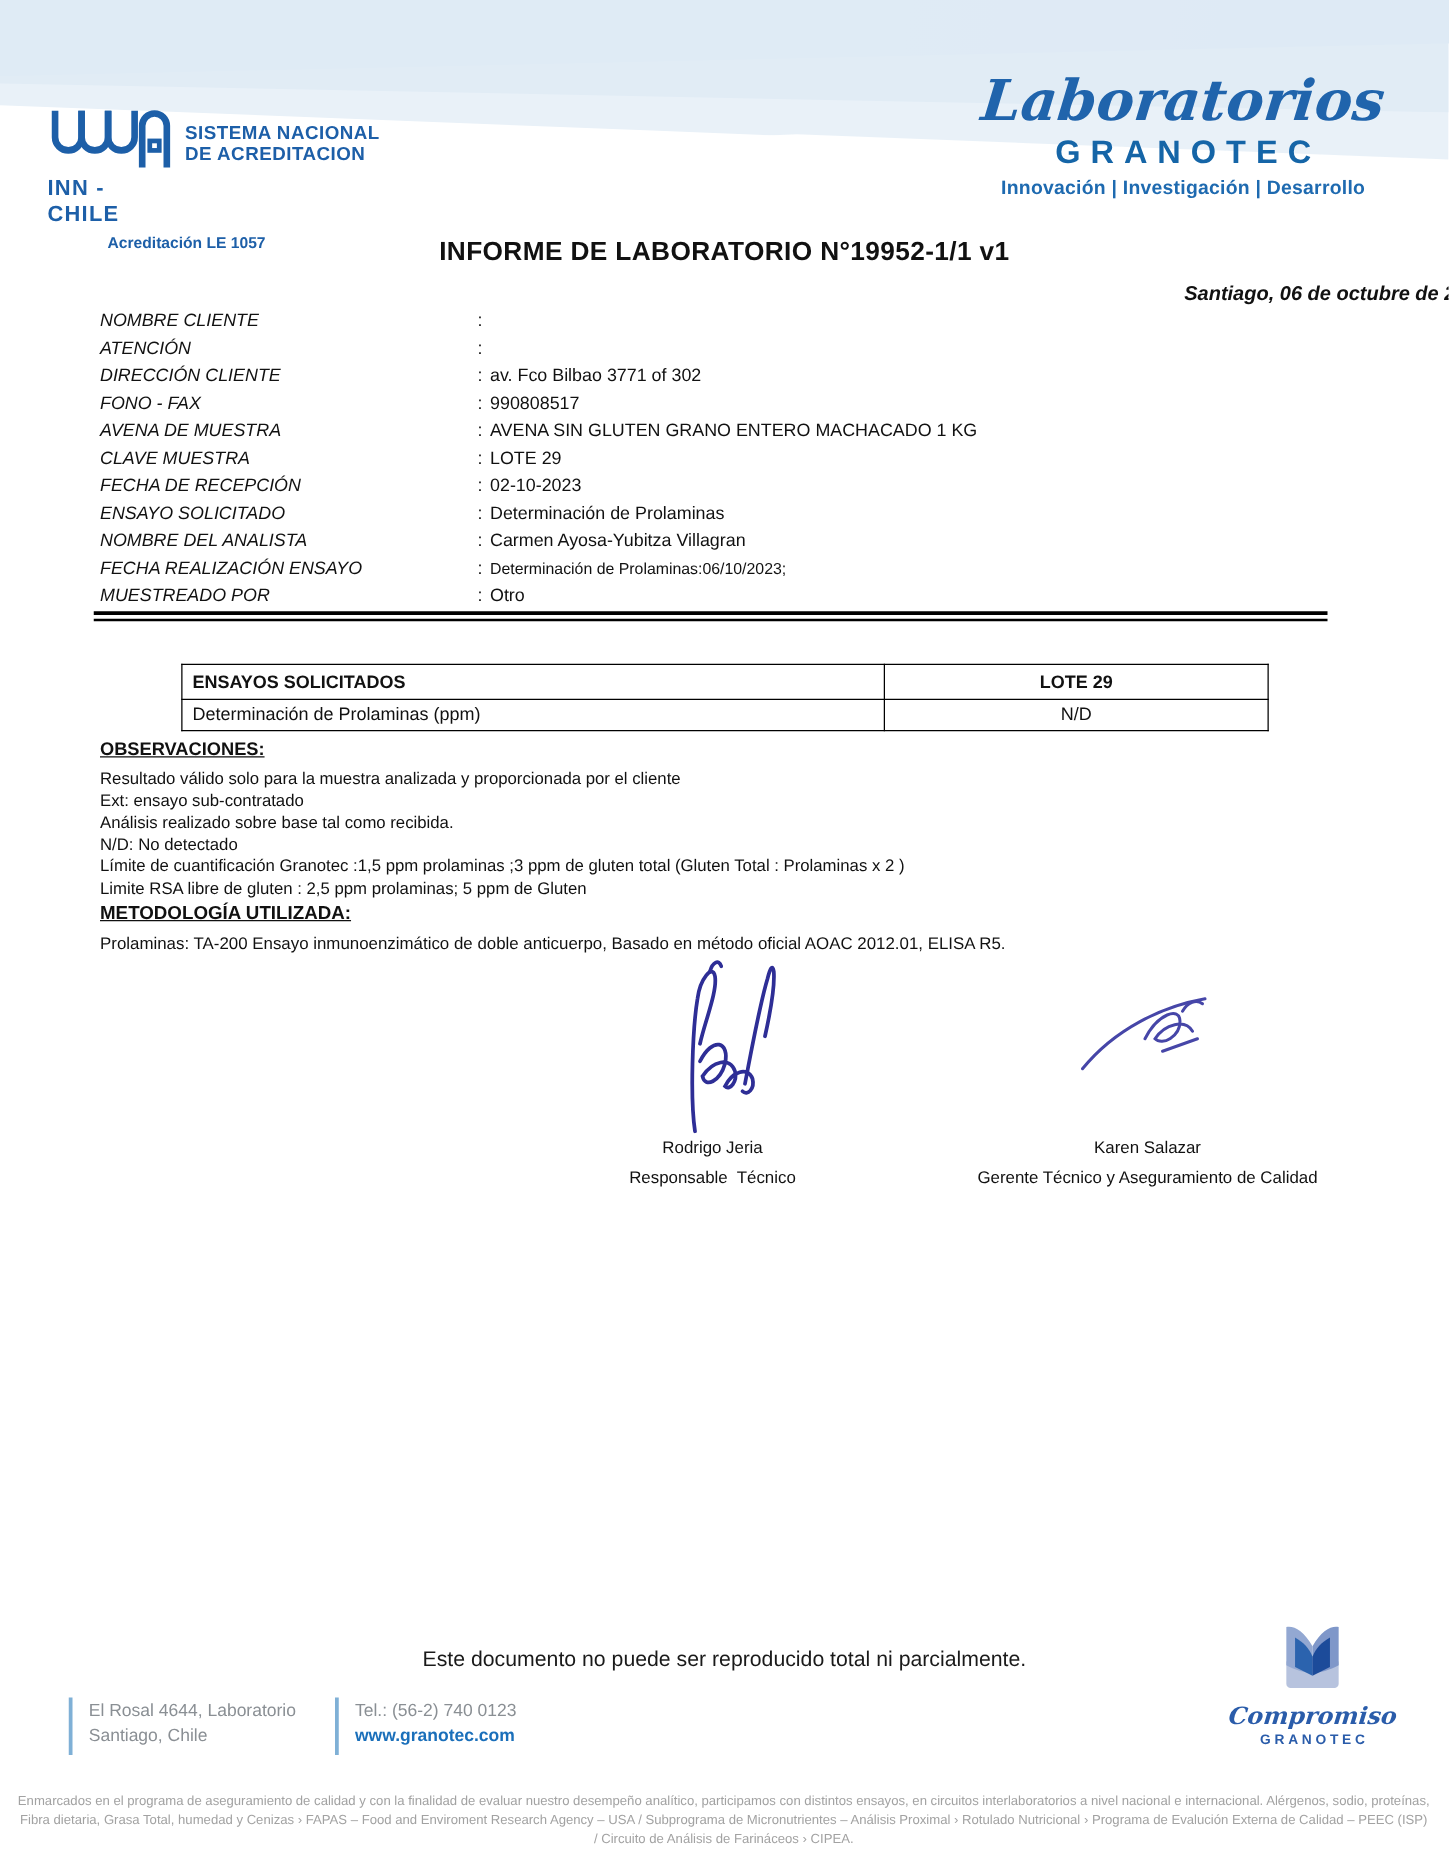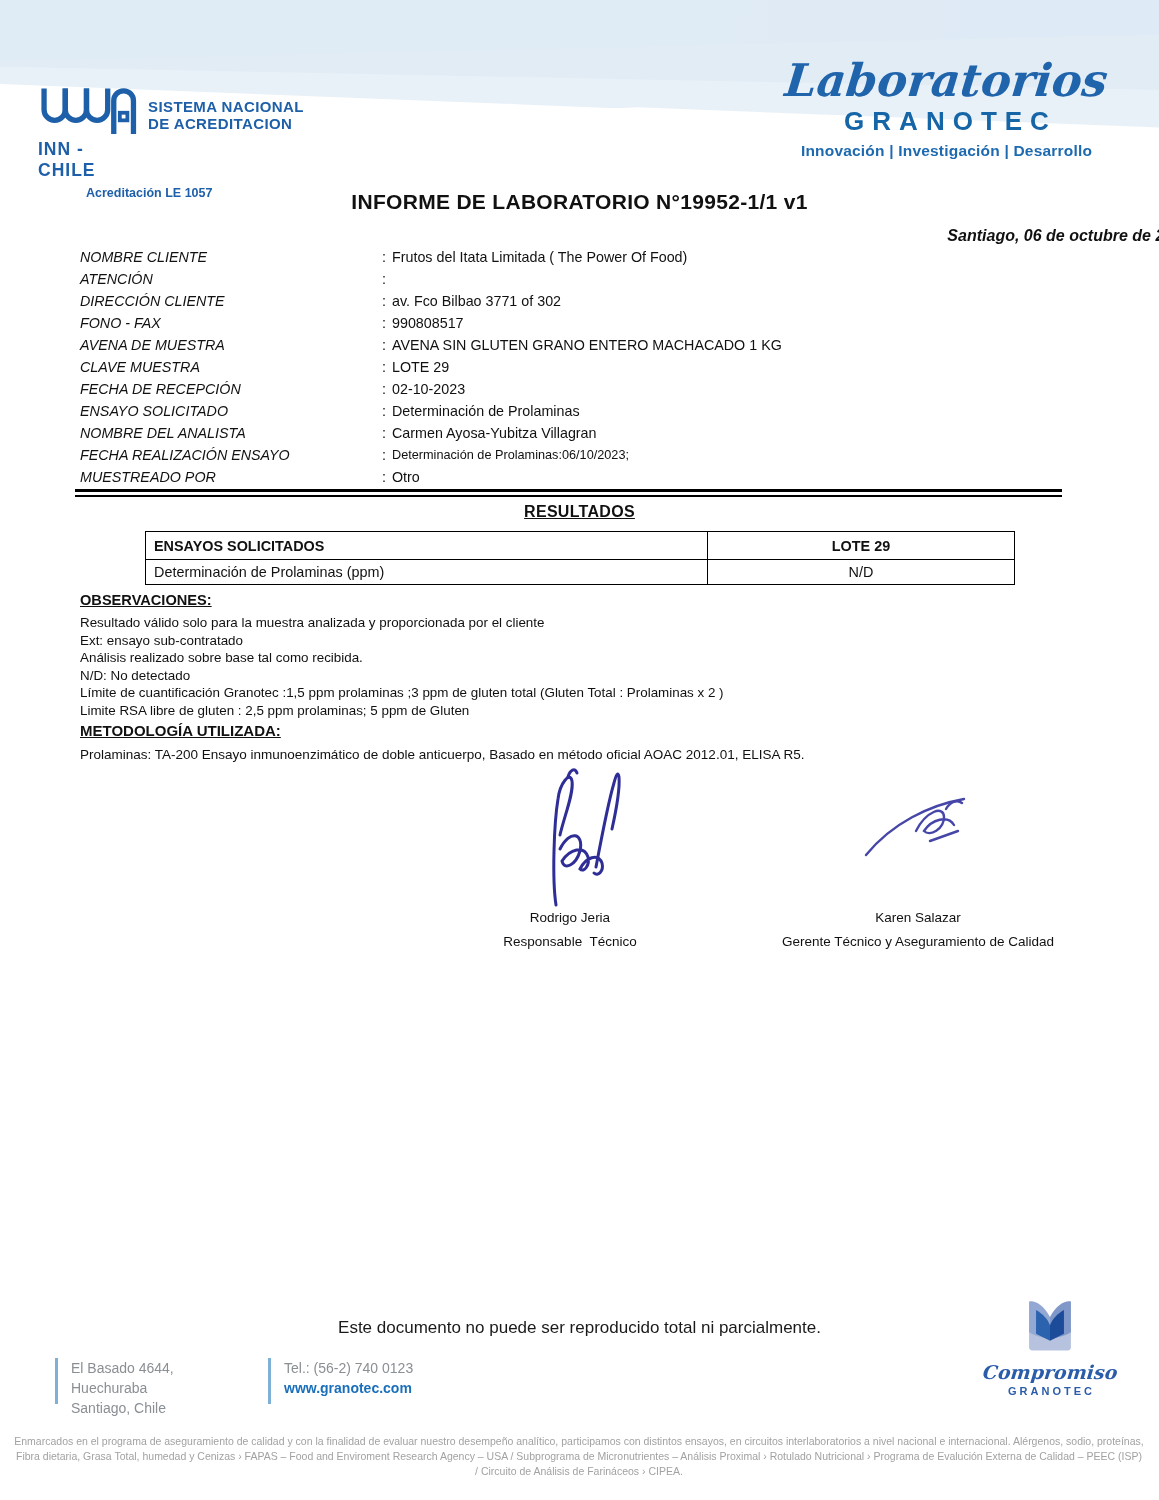--- a/index.html
+++ b/index.html
@@ -135,21 +135,20 @@
     <div class="g-tagline">Innovación | Investigación | Desarrollo</div>
   </div>
 
   <div class="lab-title">INFORME DE LABORATORIO N°19952-1/1 v1</div>
   <div class="date-line">Santiago, 06 de octubre de 2023</div>
 
   <div class="fields">
     <div class="frow">
       <span class="lbl">NOMBRE CLIENTE</span>
         <span class="sep">:</span>
-        <span class="val">Frutos del Itata Limitada ( The Power Of Food)</span>
     </div>
     <div class="frow">
       <span class="lbl">ATENCIÓN</span>
         <span class="sep">:</span>
     </div>
     <div class="frow">
       <span class="lbl">DIRECCIÓN CLIENTE</span>
         <span class="sep">:</span>
         <span class="val">av. Fco Bilbao 3771 of 302</span>
     </div>
@@ -190,21 +189,20 @@
     </div>
     <div class="frow">
       <span class="lbl">MUESTREADO POR</span>
         <span class="sep">:</span>
         <span class="val">Otro</span>
     </div>
   </div>
 
   <div class="rule-double"></div>
 
-  <div class="res-heading">RESULTADOS</div>
   <table class="results-table">
     <thead>
       <tr>
         <th class="c1">ENSAYOS SOLICITADOS</th>
         <th class="c2">LOTE 29</th>
       </tr>
     </thead>
     <tbody>
       <tr>
         <td class="c1">Determinación de Prolaminas (ppm)</td>
@@ -259,21 +257,21 @@
       <div class="sig-role">Gerente Técnico y Aseguramiento de Calidad</div>
     </div>
 
   </div>
 
   <div class="disclaimer">Este documento no puede ser reproducido total ni parcialmente.</div>
 
   <div class="footer-contact">
     <div class="vbar"></div>
     <div class="addr">
-      <div>El Basado 4644, Huechuraba</div>
+      <div>El Rosal 4644, Laboratorio</div>
       <div>Santiago, Chile</div>
     </div>
     <div class="vbar"></div>
     <div class="phone">
       <div>Tel.: (56-2) 740 0123</div>
       <div class="site">www.granotec.com</div>
     </div>
   </div>
 
   <div class="compromiso">

